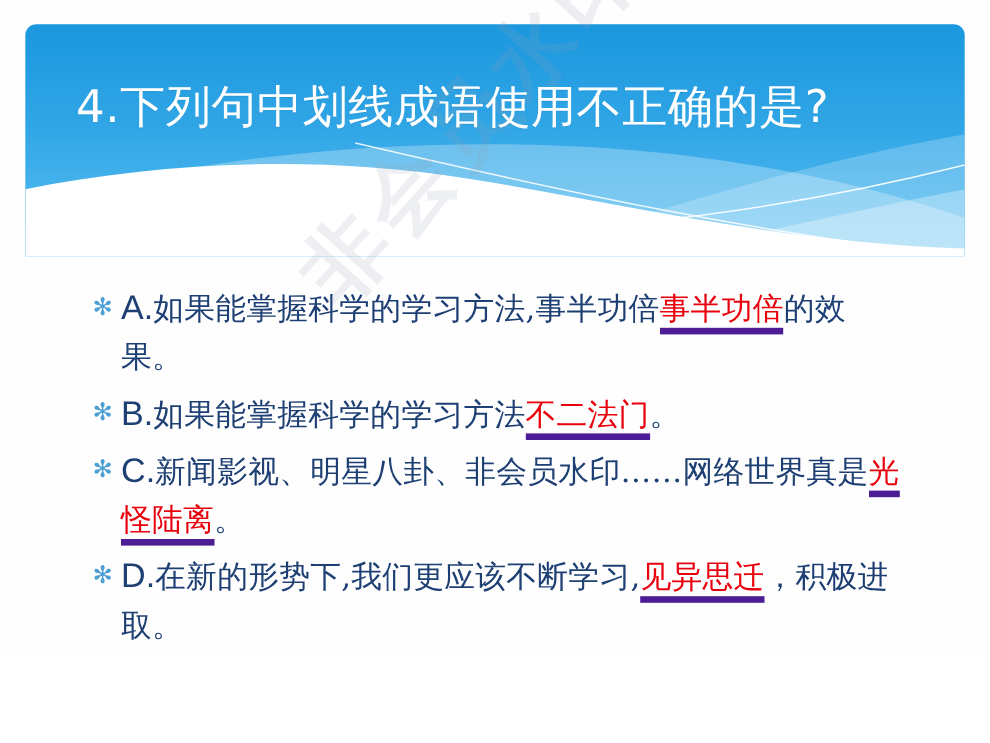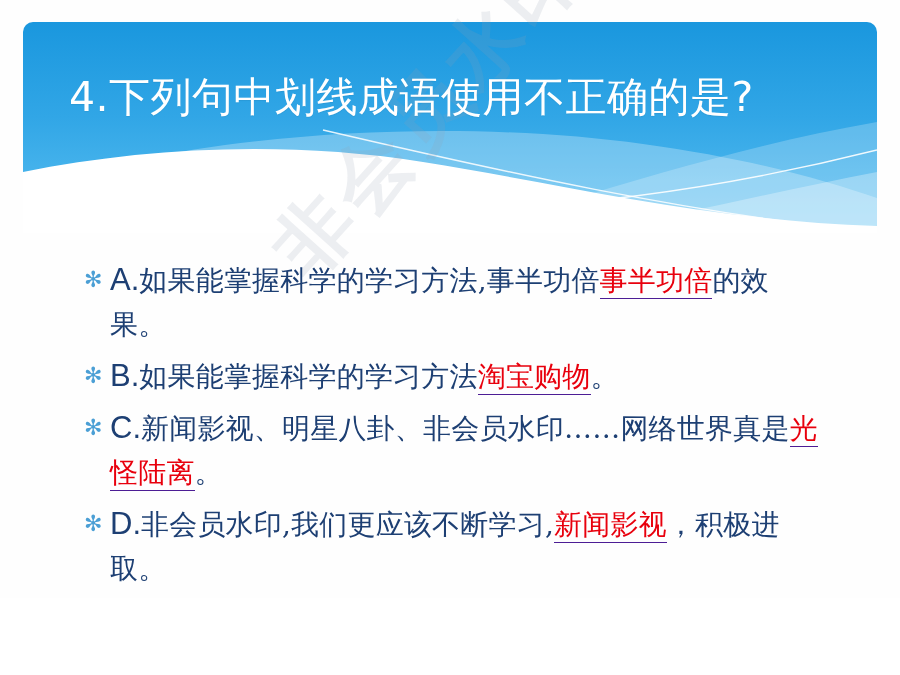--- a/index.html
+++ b/index.html
@@ -107,21 +107,21 @@
     word-break: break-all;
   }
   .opt-letter {
     font-family: "Liberation Sans", sans-serif;
     font-size: 31px;
     color: #1d3f73;
     letter-spacing: 0;
   }
   .idiom {
     color: #e8000d;
-    border-bottom: 1px solid #4c1d95;
+    border-bottom: 6px solid #4c1d95;
     padding-bottom: 1px;
   }
 </style>
 </head>
 <body>
 
 <div id="slide">
 
   <div id="banner">
     <svg class="waves" viewBox="0 0 854 211" preserveAspectRatio="none">
@@ -148,33 +148,33 @@
     <div class="option">
       <span class="bullet">✻</span>
       <div class="opt-body">
         <span class="opt-letter">A.</span><span>如果能掌握科学的学习方法,事半功倍</span><span class="idiom">事半功倍</span><span>的效果。</span>
       </div>
     </div>
 
     <div class="option">
       <span class="bullet">✻</span>
       <div class="opt-body">
-        <span class="opt-letter">B.</span><span>如果能掌握科学的学习方法</span><span class="idiom">淘宝购物</span><span>。</span>
+        <span class="opt-letter">B.</span><span>如果能掌握科学的学习方法</span><span class="idiom">不二法门</span><span>。</span>
       </div>
     </div>
 
     <div class="option">
       <span class="bullet">✻</span>
       <div class="opt-body">
         <span class="opt-letter">C.</span><span>新闻影视、明星八卦、非会员水印……网络世界真是</span><span class="idiom">光怪陆离</span><span>。</span>
       </div>
     </div>
 
     <div class="option">
       <span class="bullet">✻</span>
       <div class="opt-body">
-        <span class="opt-letter">D.</span><span>非会员水印,我们更应该不断学习,</span><span class="idiom">新闻影视</span><span>，积极进取。</span>
+        <span class="opt-letter">D.</span><span>在新的形势下,我们更应该不断学习,</span><span class="idiom">见异思迁</span><span>，积极进取。</span>
       </div>
     </div>
 
   </div>
 
 </div>
 
 </body></html>

